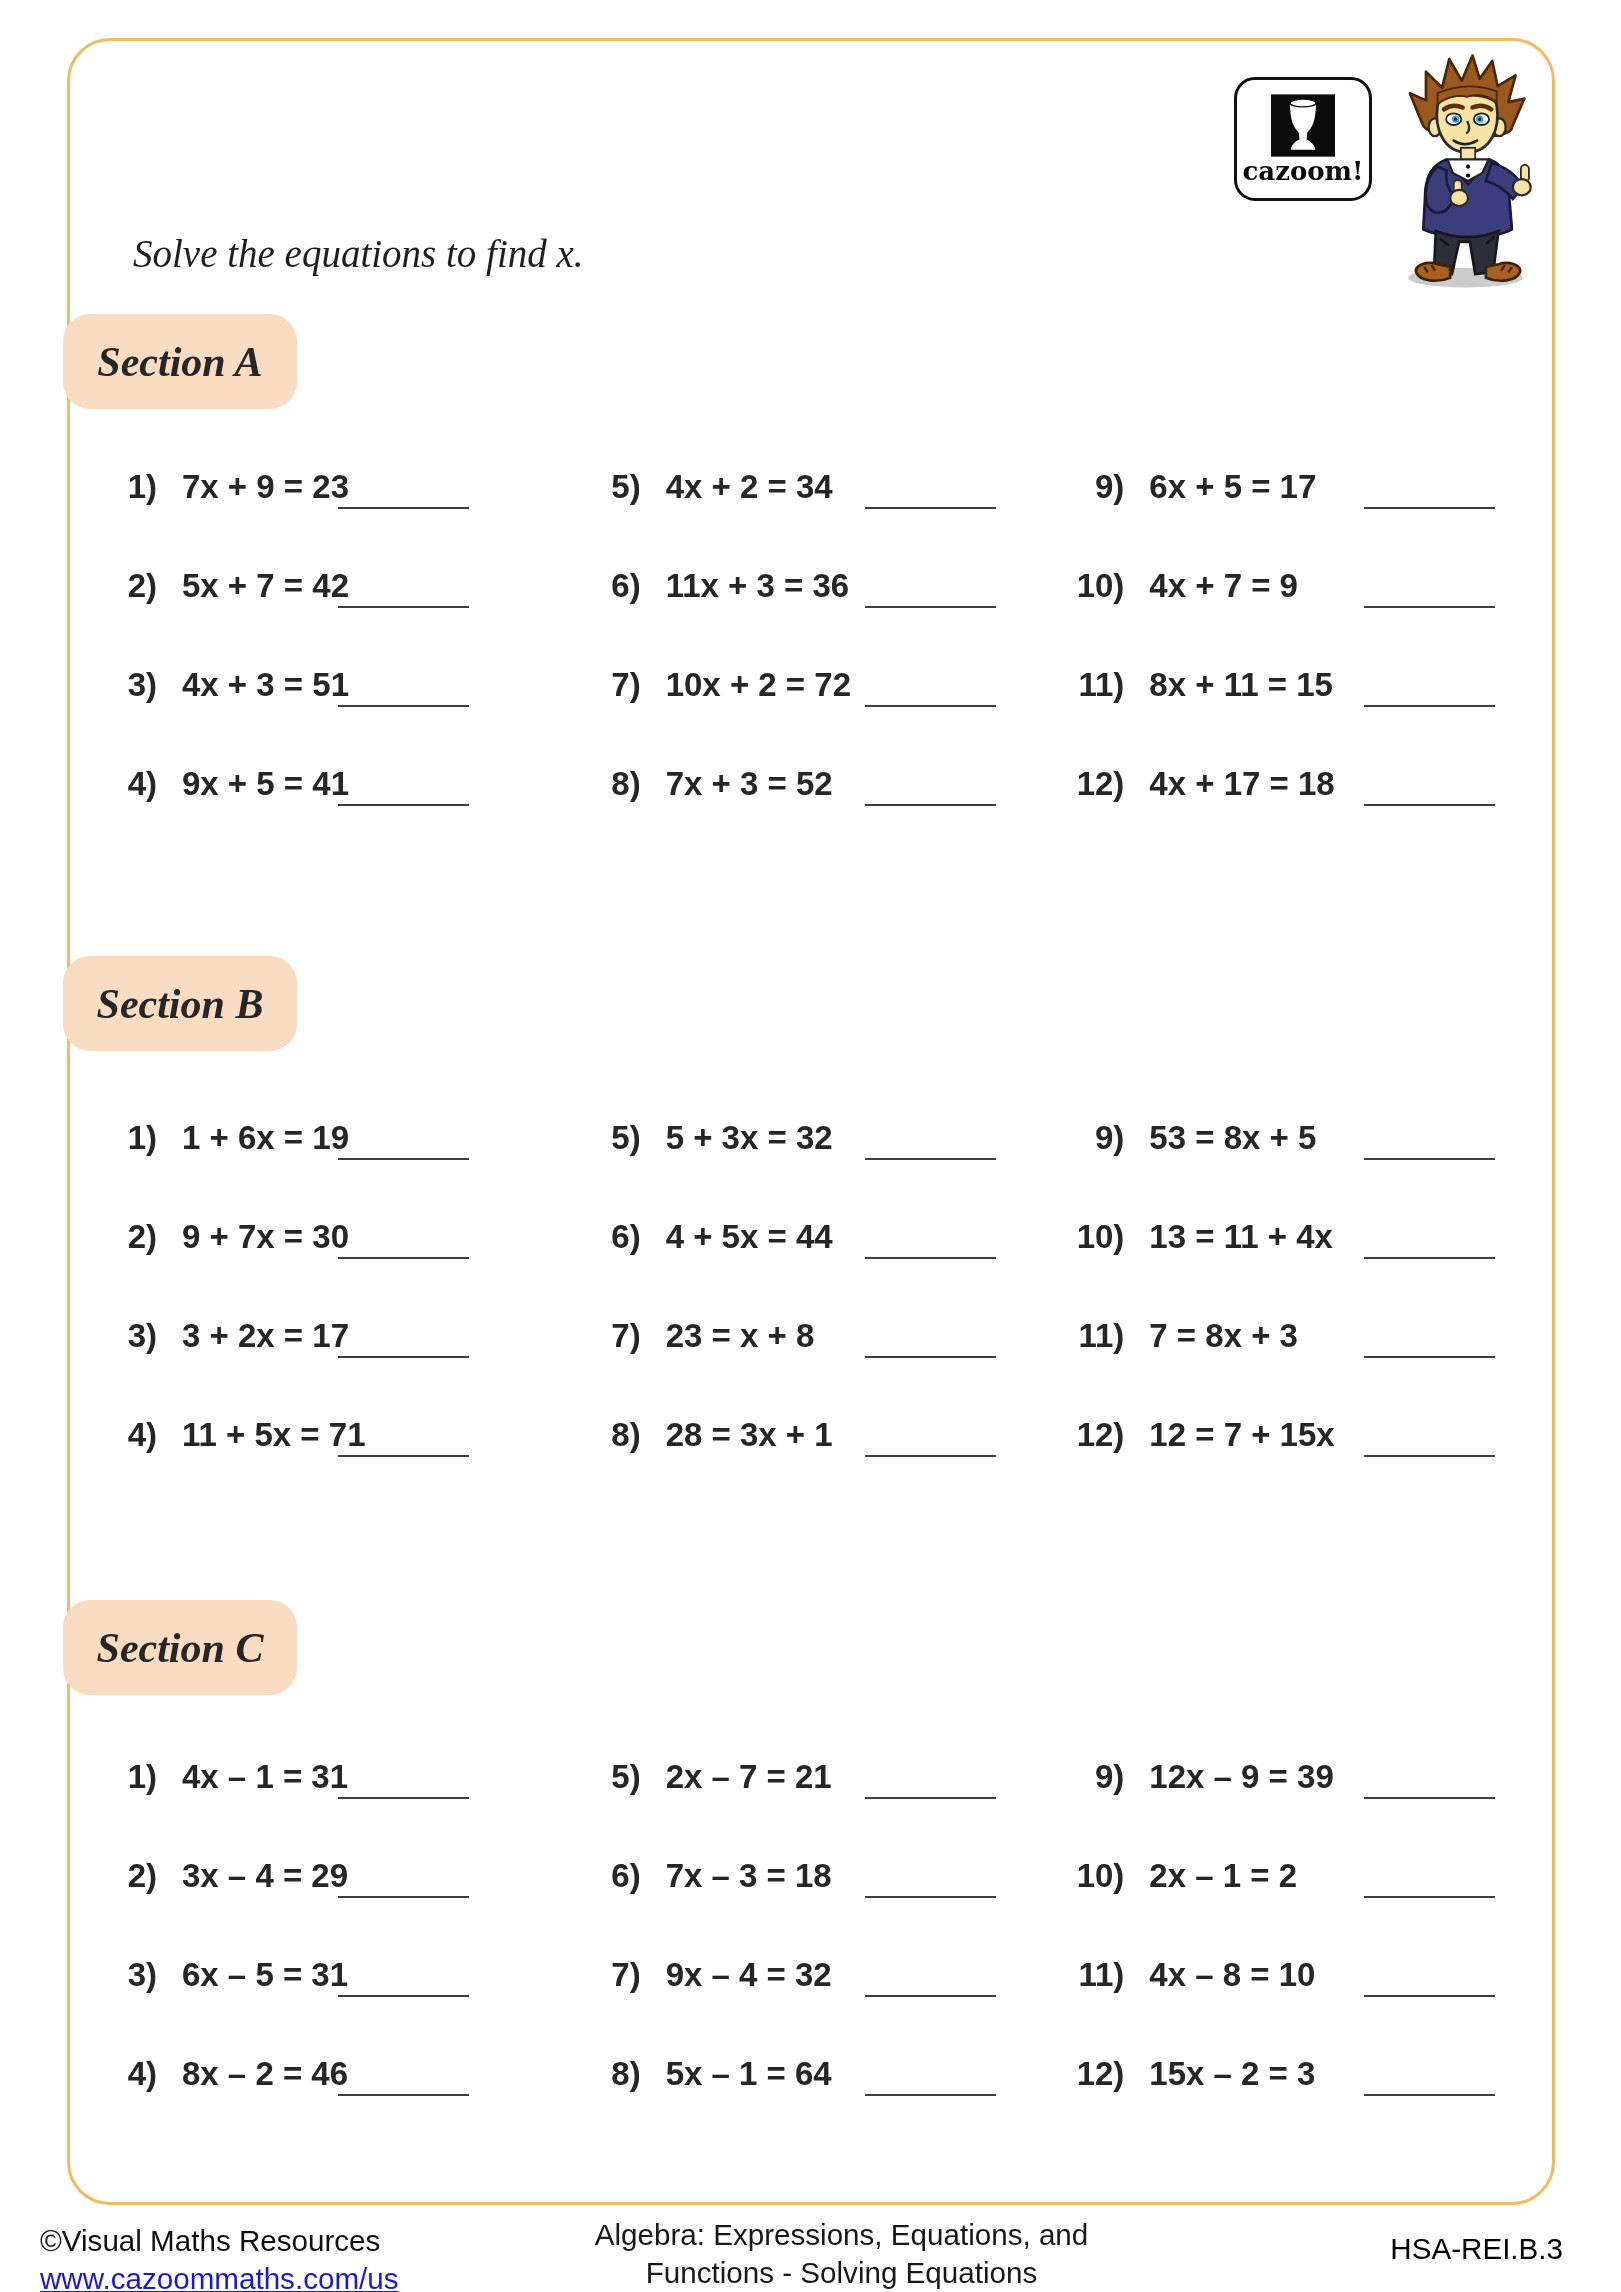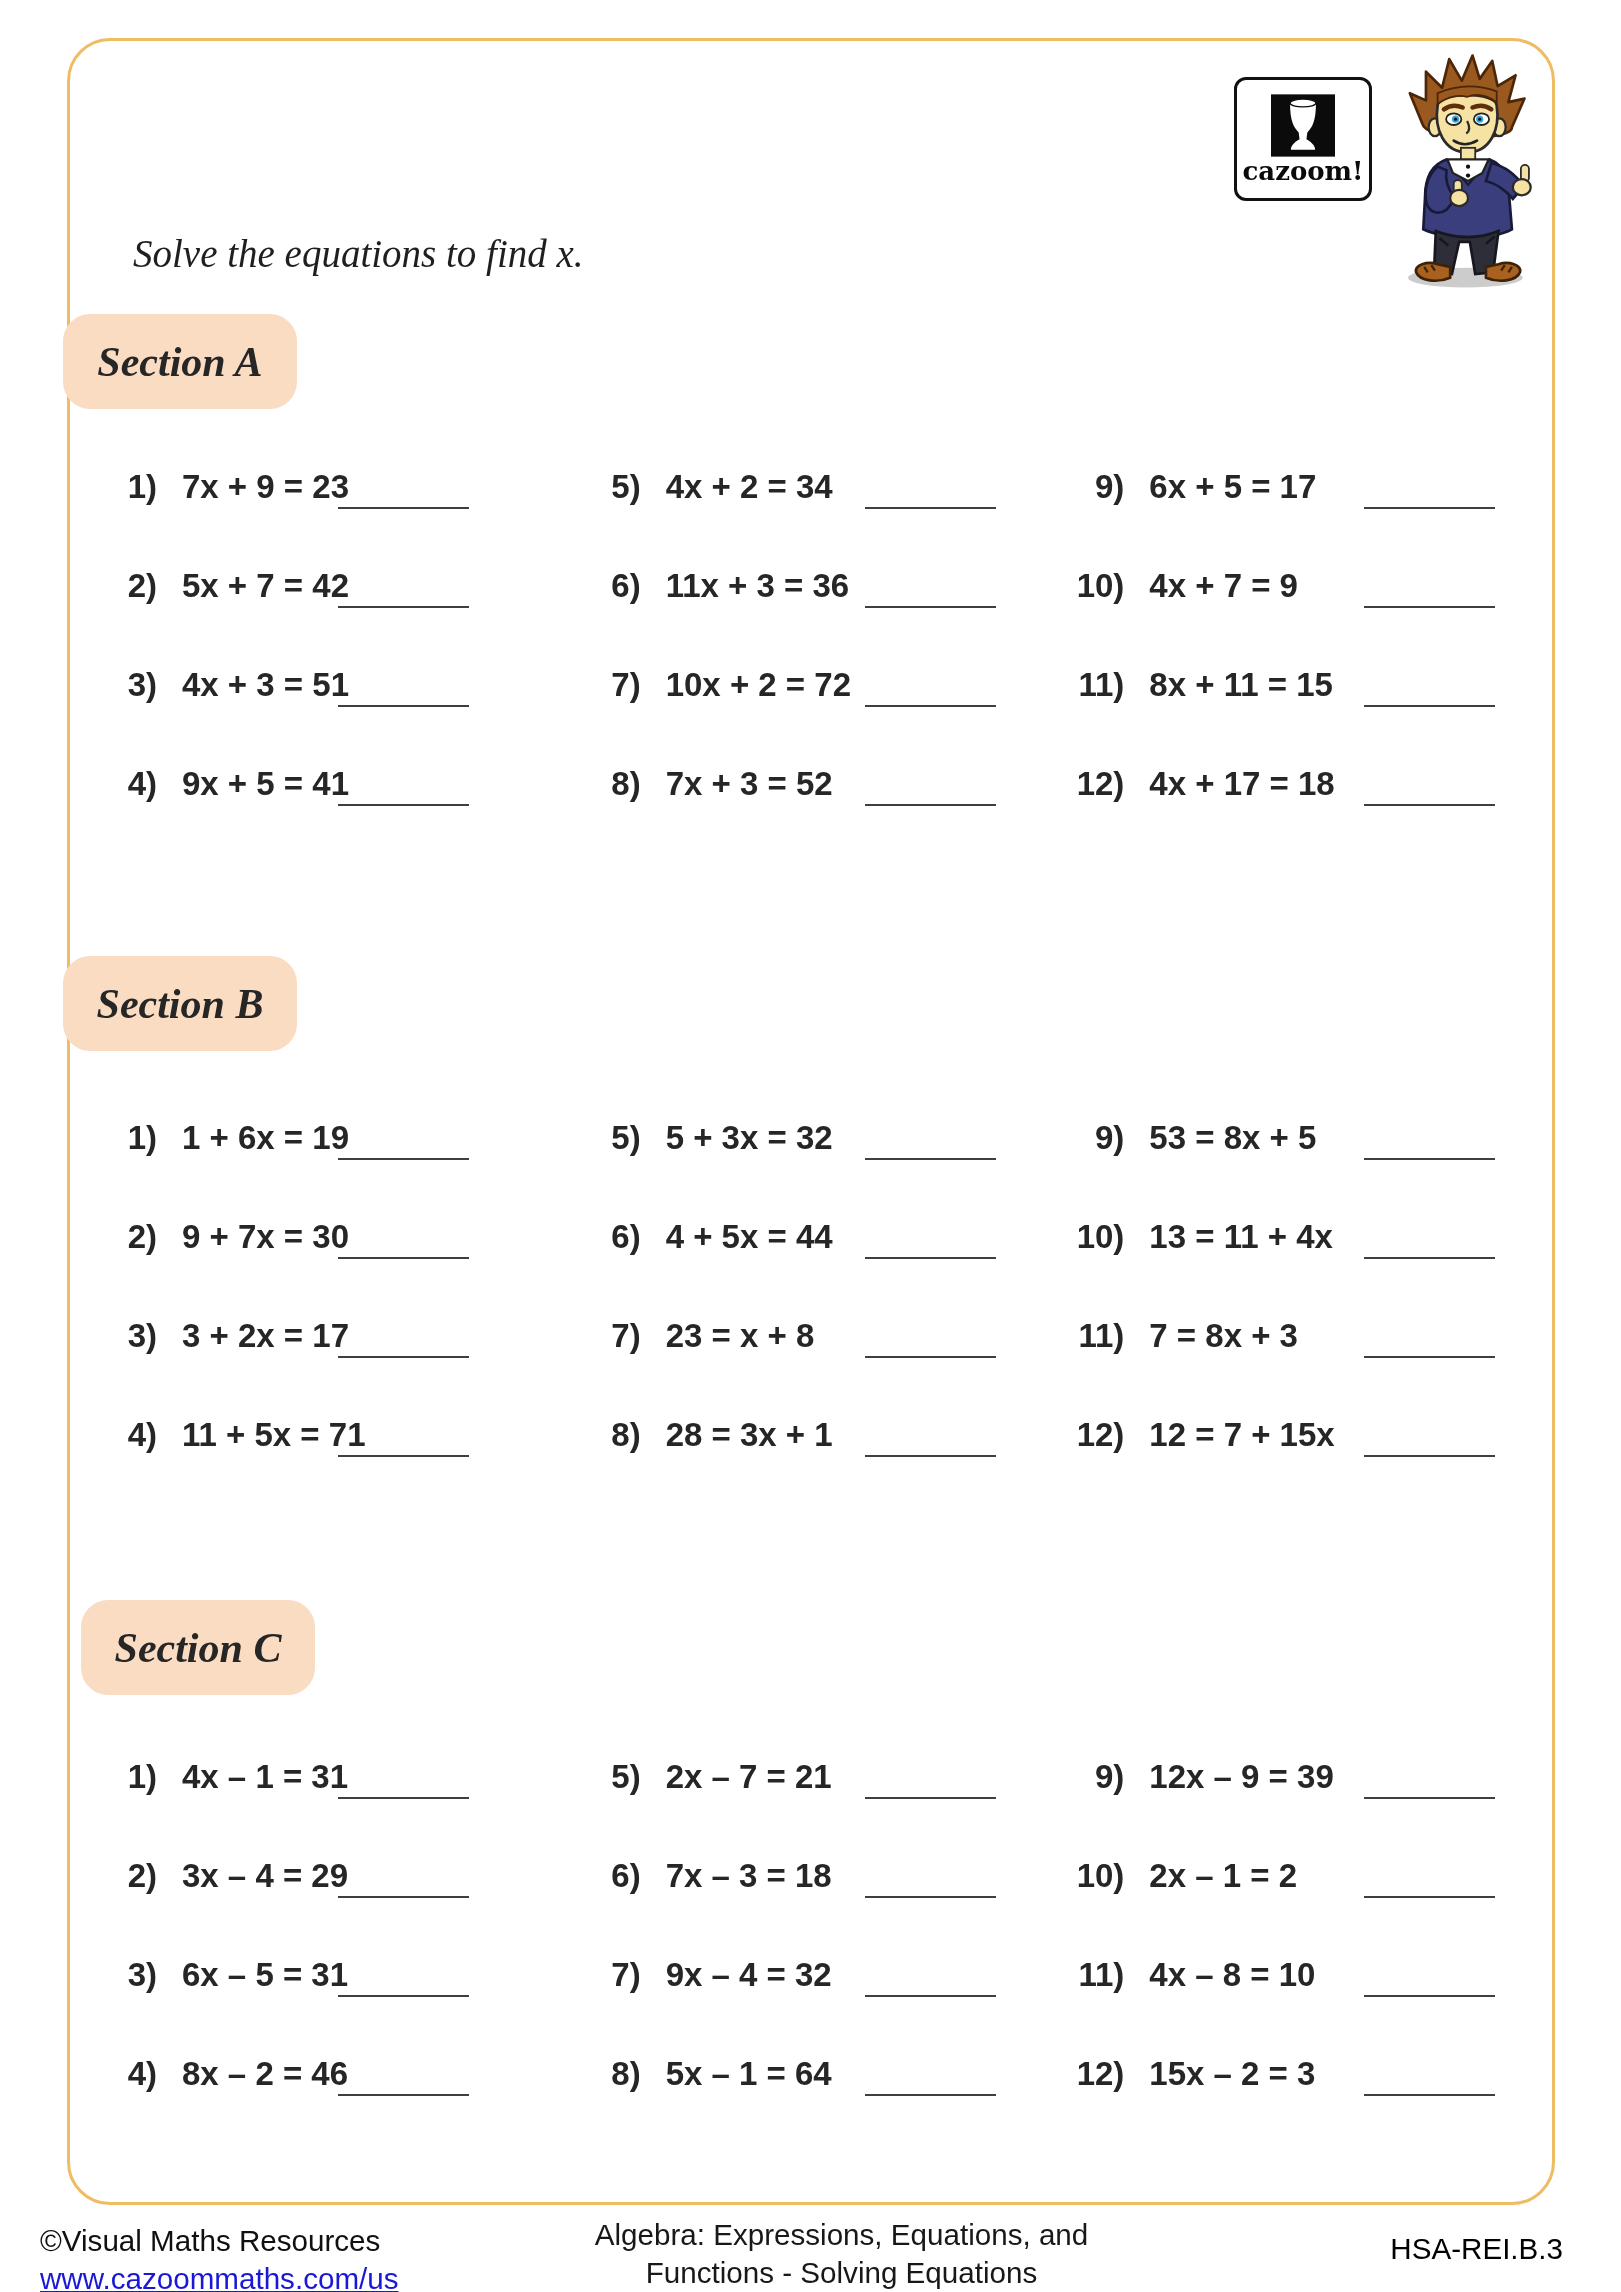--- a/index.html
+++ b/index.html
@@ -14,21 +14,21 @@
   .title-box{
     position:absolute;left:101px;top:66px;width:1265px;height:136px;box-sizing:border-box;
     background:var(--cream,#FAF8EC);border:3.6px solid #1b1b1b;border-radius:27px;
     display:flex;align-items:center;padding-left:38px;
   }
   .title-box .t{
     font-size:59px;font-weight:bold;color:#1b1b1b;letter-spacing:-0.9px;
   }
   .logo-box{
     position:absolute;left:1234px;top:77px;width:138px;height:124px;box-sizing:border-box;
-    background:#ffffff;border:3.6px solid #111;border-radius:12px;
+    background:#ffffff;border:3.6px solid #111;border-radius:21px;
     display:flex;flex-direction:column;align-items:center;justify-content:center;
   }
   .logo-word{
     font-family:"DejaVu Serif",serif;font-weight:bold;font-size:26px;color:#0b0b0b;
     margin-top:0.9px;line-height:1;
   }
   .instruction{
     position:absolute;left:133px;top:231px;
     font-family:"Liberation Serif",serif;font-style:italic;font-size:39px;color:#1f1f1f;
   }
@@ -251,21 +251,21 @@
           <span class="pnum">8)</span>
           <span class="peq">28 = 3x + 1</span>
           <span class="ansline"></span>
         </div>
         <div class="prob">
           <span class="pnum">12)</span>
           <span class="peq">12 = 7 + 15x</span>
           <span class="ansline"></span>
         </div>
       </div>
-      <div class="sec-label" style="top: 1600px; margin-left: 18px;">Section C</div>
+      <div class="sec-label" style="top: 1600px;">Section C</div>
       <div class="probgrid" style="top: 1727px;">
         <div class="prob">
           <span class="pnum">1)</span>
           <span class="peq">4x – 1 = 31</span>
           <span class="ansline"></span>
         </div>
         <div class="prob">
           <span class="pnum">5)</span>
           <span class="peq">2x – 7 = 21</span>
           <span class="ansline"></span>

